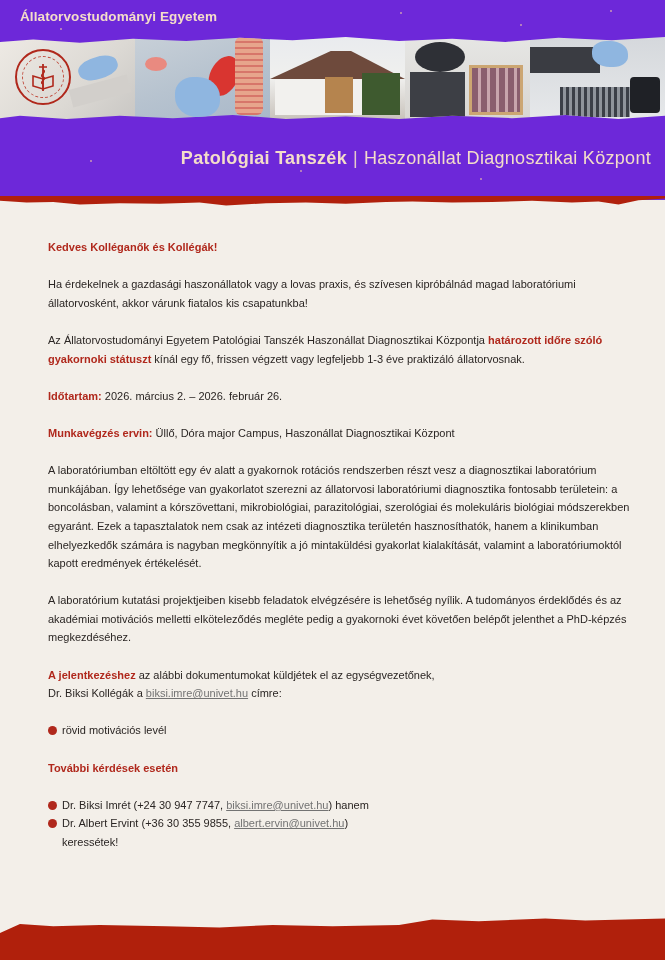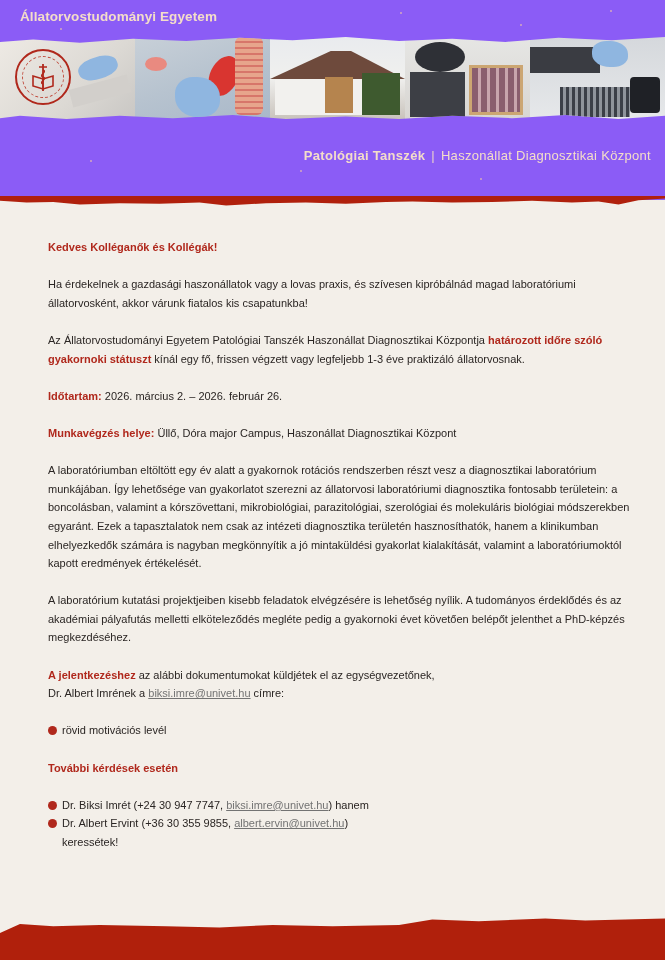--- a/index.html
+++ b/index.html
@@ -4,21 +4,21 @@
 <style>
   html, body { margin: 0; padding: 0; }
   body {
     width: 665px; height: 960px; overflow: hidden; position: relative;
     background: #f3efe9;
     font-family: "Liberation Sans", sans-serif;
     color: #2a2523;
   }
   .header {
     position: absolute; left: 0; top: 0; width: 665px; height: 200px;
-    background: #8b5cf6;
+    background: #6d28d9;
   }
   .header::after {
     content: ""; position: absolute; left: 0; right: 0; bottom: -8px; height: 12px;
     background: #b0200c;
     clip-path: polygon(0 40%, 4% 55%, 8% 50%, 12% 70%, 18% 60%, 24% 65%, 30% 55%, 34% 80%, 40% 60%, 46% 55%, 52% 65%, 58% 50%, 62% 45%, 68% 55%, 74% 50%, 80% 40%, 86% 55%, 90% 45%, 93% 70%, 96% 35%, 100% 20%, 100% 0, 0 0);
   }
   .speck { position: absolute; width: 2px; height: 2px; background: #f2c9a5; border-radius: 50%; opacity: .7; }
   .uni-title {
     position: absolute; left: 20px; top: 9px;
     font-weight: 700; font-size: 13.5px; color: #f4ddc9; letter-spacing: .1px;
@@ -42,21 +42,21 @@
   }
   .logo::before {
     content: ""; position: absolute; inset: 5px; border: 1px dashed #c04a3c; border-radius: 50%;
   }
   .glove { position: absolute; background: #8fb6e0; border-radius: 40% 50% 40% 50%; }
   .dish { position: absolute; border-radius: 50%; }
   .tube-rack { position: absolute; background: repeating-linear-gradient(90deg, #3b3f47 0 3px, #8f949b 3px 6px); }
 
   .subtitle {
     position: absolute; right: 14px; top: 148px;
-    font-size: 13px; color: #f4ddc9; letter-spacing: .3px;
+    font-size: 18px; color: #f4ddc9; letter-spacing: .3px;
   }
   .subtitle .dept { font-weight: 700; }
   .subtitle .sep { margin: 0 6px; opacity: .9; }
 
   .content {
     position: absolute; left: 48px; top: 238px; width: 590px;
     font-size: 11px; line-height: 18.6px; color: #2a2523;
   }
   .content p { margin: 0 0 18.6px 0; }
   .red { color: #b0281c; font-weight: 700; }
@@ -143,30 +143,30 @@
 
   <p>
     <span>Az Állatorvostudományi Egyetem Patológiai Tanszék Haszonállat Diagnosztikai Központja </span><span class="red">határozott időre szóló gyakornoki státuszt</span><span> kínál egy fő, frissen végzett vagy legfeljebb 1-3 éve praktizáló állatorvosnak.</span>
   </p>
 
   <p>
     <span class="red">Időtartam:</span><span> 2026. március 2. – 2026. február 26.</span>
   </p>
 
   <p>
-    <span class="red">Munkavégzés helye:</span><span> Üllő, Dóra major Campus, Haszonállat Diagnosztikai Központ</span>
+    <span class="red">Munkavégzés ervin:</span><span> Üllő, Dóra major Campus, Haszonállat Diagnosztikai Központ</span>
   </p>
 
   <p>A laboratóriumban eltöltött egy év alatt a gyakornok rotációs rendszerben részt vesz a diagnosztikai laboratórium munkájában. Így lehetősége van gyakorlatot szerezni az állatorvosi laboratóriumi diagnosztika fontosabb területein: a boncolásban, valamint a kórszövettani, mikrobiológiai, parazitológiai, szerológiai és molekuláris biológiai módszerekben egyaránt. Ezek a tapasztalatok nem csak az intézeti diagnosztika területén hasznosíthatók, hanem a klinikumban elhelyezkedők számára is nagyban megkönnyítik a jó mintaküldési gyakorlat kialakítását, valamint a laboratóriumoktól kapott eredmények értékelését.</p>
 
-  <p>A laboratórium kutatási projektjeiben kisebb feladatok elvégzésére is lehetőség nyílik. A tudományos érdeklődés és az akadémiai pályafutás melletti elköteleződés megléte pedig a gyakornoki évet követően belépőt jelenthet a PhD-képzés megkezdéséhez.</p>
+  <p>A laboratórium kutatási projektjeiben kisebb feladatok elvégzésére is lehetőség nyílik. A tudományos érdeklődés és az akadémiai motivációs melletti elköteleződés megléte pedig a gyakornoki évet követően belépőt jelenthet a PhD-képzés megkezdéséhez.</p>
 
   <p style="margin-bottom:18.6px">
     <span class="red">A jelentkezéshez</span><span> az alábbi dokumentumokat küldjétek el az egységvezetőnek,</span><br>
-    <span>Dr. Albert Imrének a </span><a class="link">biksi.imre@univet.hu</a><span> címre:</span>
+    <span>Dr. Biksi Kollégák a </span><a class="link">biksi.imre@univet.hu</a><span> címre:</span>
   </p>
 
   <ul class="bullets">
     <li>rövid motivációs levél</li>
   </ul>
 
   <p class="red contact-heading">További kérdések esetén</p>
   <ul class="bullets" style="margin-bottom:0">
     <li>
       <span>Dr. Biksi Imrét (+24 30 947 7747, </span><a class="link">biksi.imre@univet.hu</a><span>) hanem</span>

